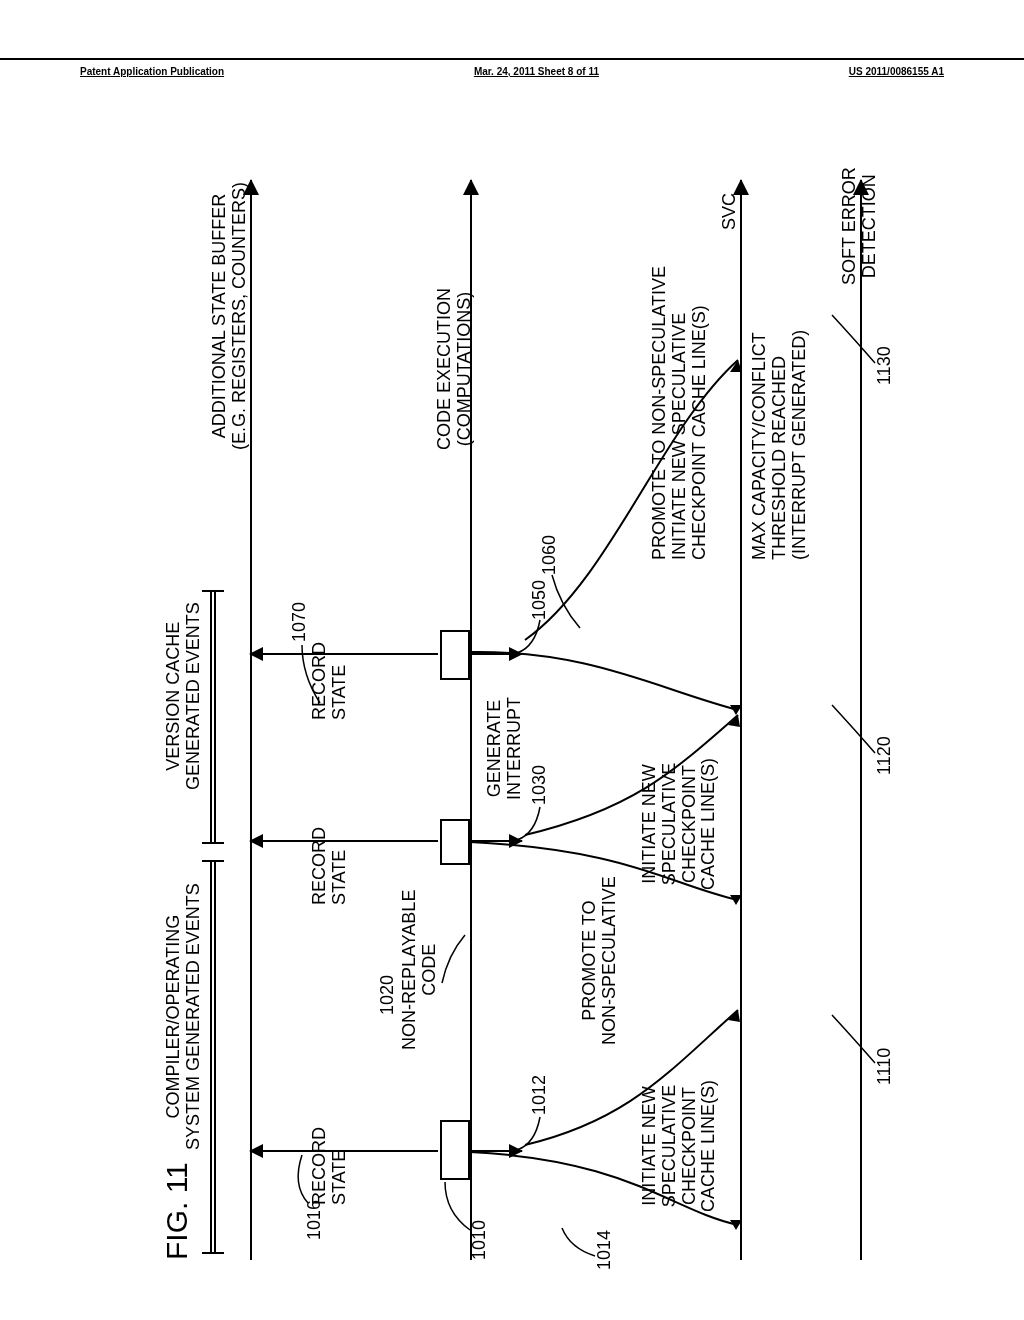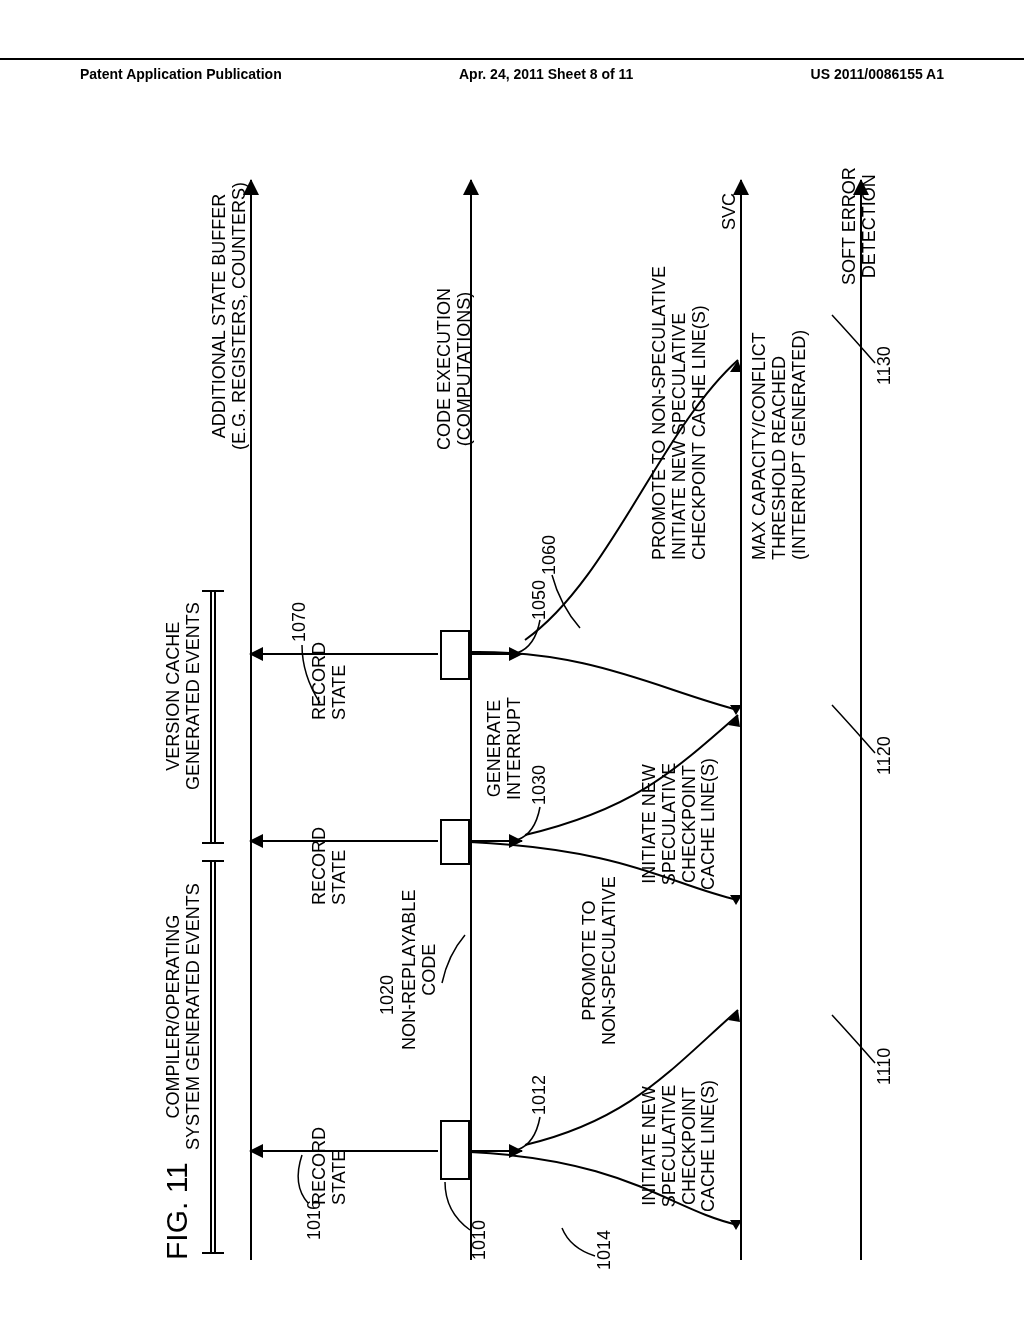--- a/index.html
+++ b/index.html
@@ -15,21 +15,22 @@
     position: absolute;
     top: 58px;
     left: 0;
     right: 0;
     height: 28px;
     border-top: 2px solid #000;
     display: flex;
     justify-content: space-between;
     padding: 0 80px;
     font-weight: bold;
-    font-size: 14px;
+    font-size: 10px;
+    text-decoration: underline;
   }
   .page-header > span { margin-top: 6px; }
   .diagram {
     position: absolute;
     top: 160px;
     left: 160px;
     transform-origin: top left;
     transform: rotate(-90deg) translate(-100%, 0);
     width: 1100px;
     height: 770px;
@@ -116,21 +117,21 @@
     overflow: visible;
   }
   .lead path { fill: none; stroke: #000; stroke-width: 1.5; }
   .refnum { font-size: 18px; }
 </style>
 </head>
 <body>
 
 <div class="page-header">
   <span>Patent Application Publication</span>
-  <span>Apr. 24, 2011  Sheet 8 of 11</span>
+  <span>Mar. 24, 2011  Sheet 8 of 11</span>
   <span>US 2011/0086155 A1</span>
 </div>
 
 <div class="diagram">
 
   <div class="abs fig-label" style="left:0;top:0">FIG. 11</div>
 
   <div class="dbl-line" style="left:8px;top:50px;width:390px"></div>
   <div class="label" style="left:110px;top:4px">COMPILER/OPERATING
 SYSTEM GENERATED EVENTS</div>

